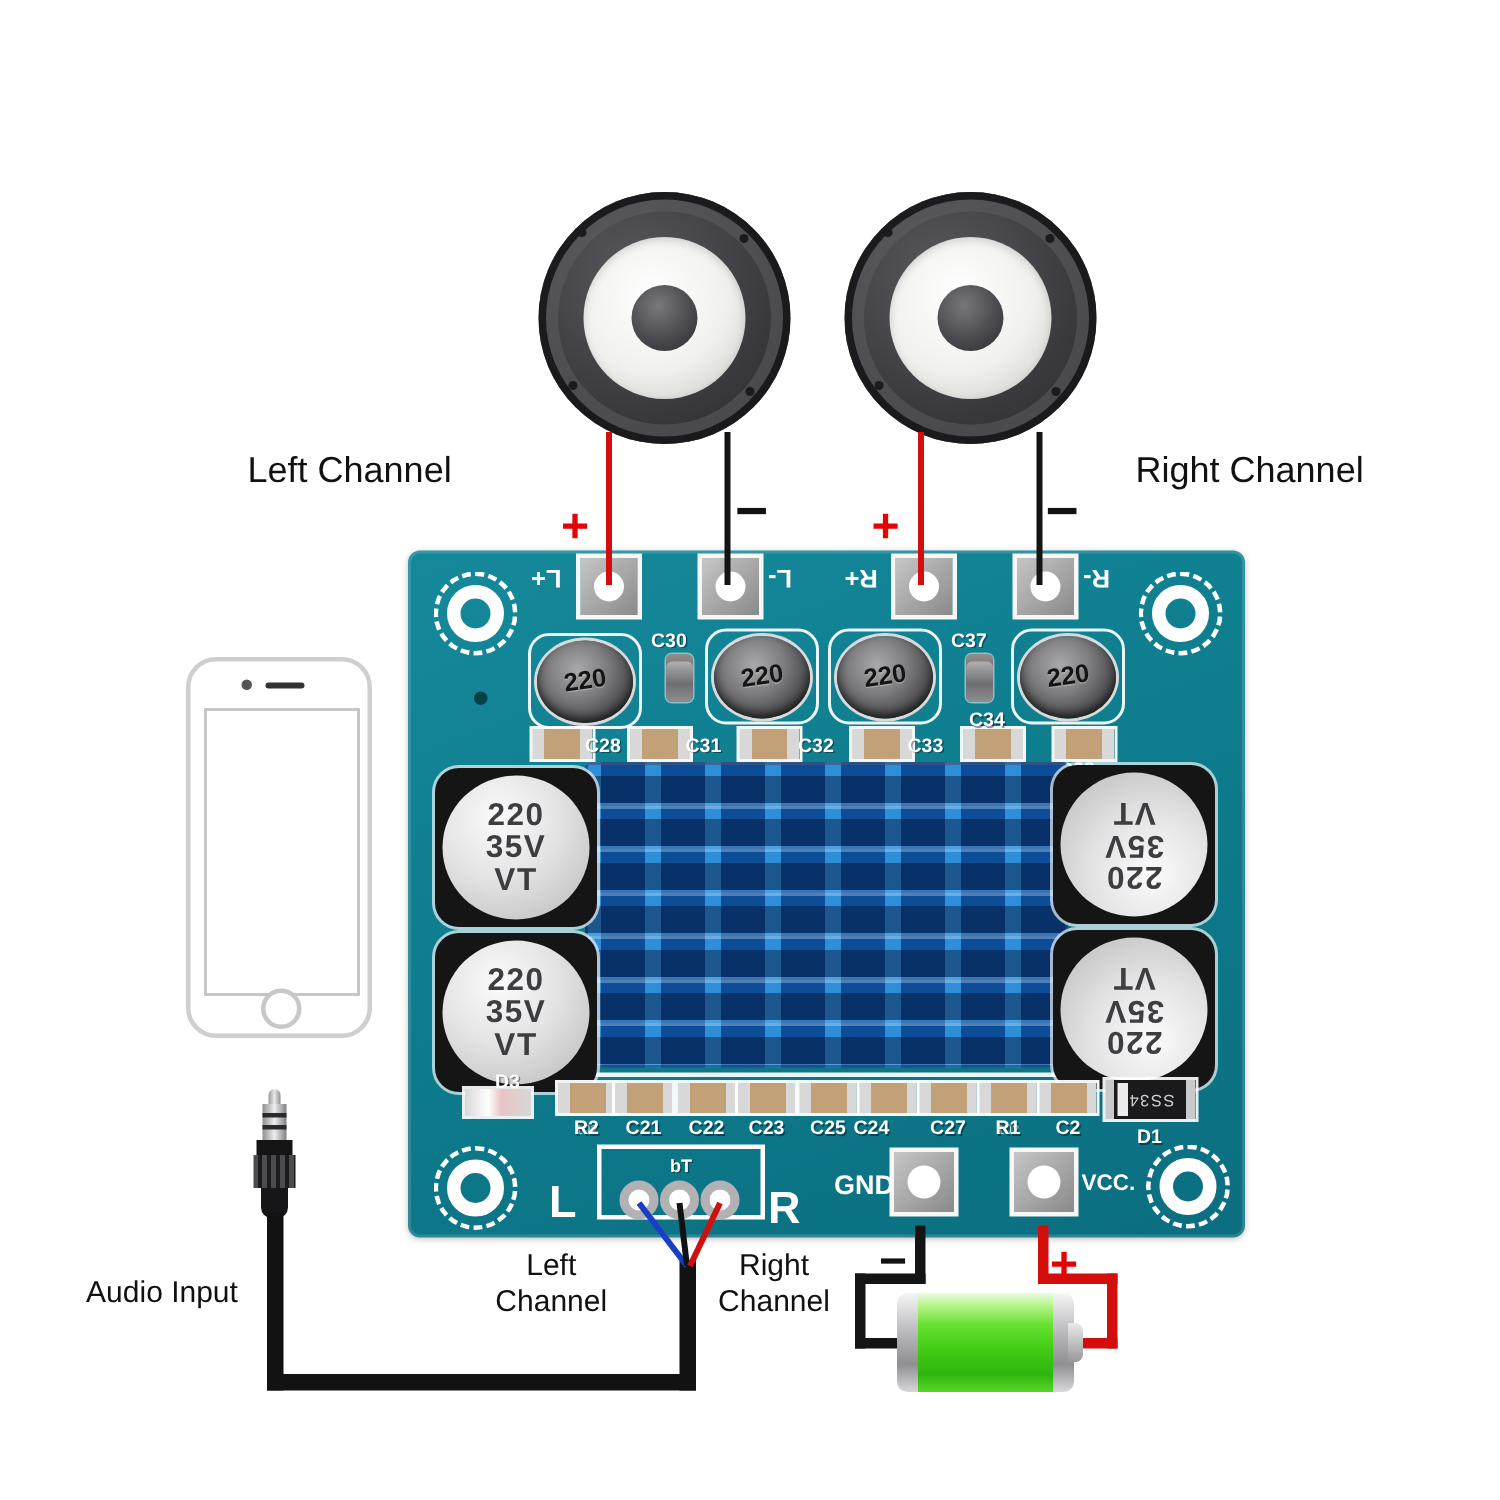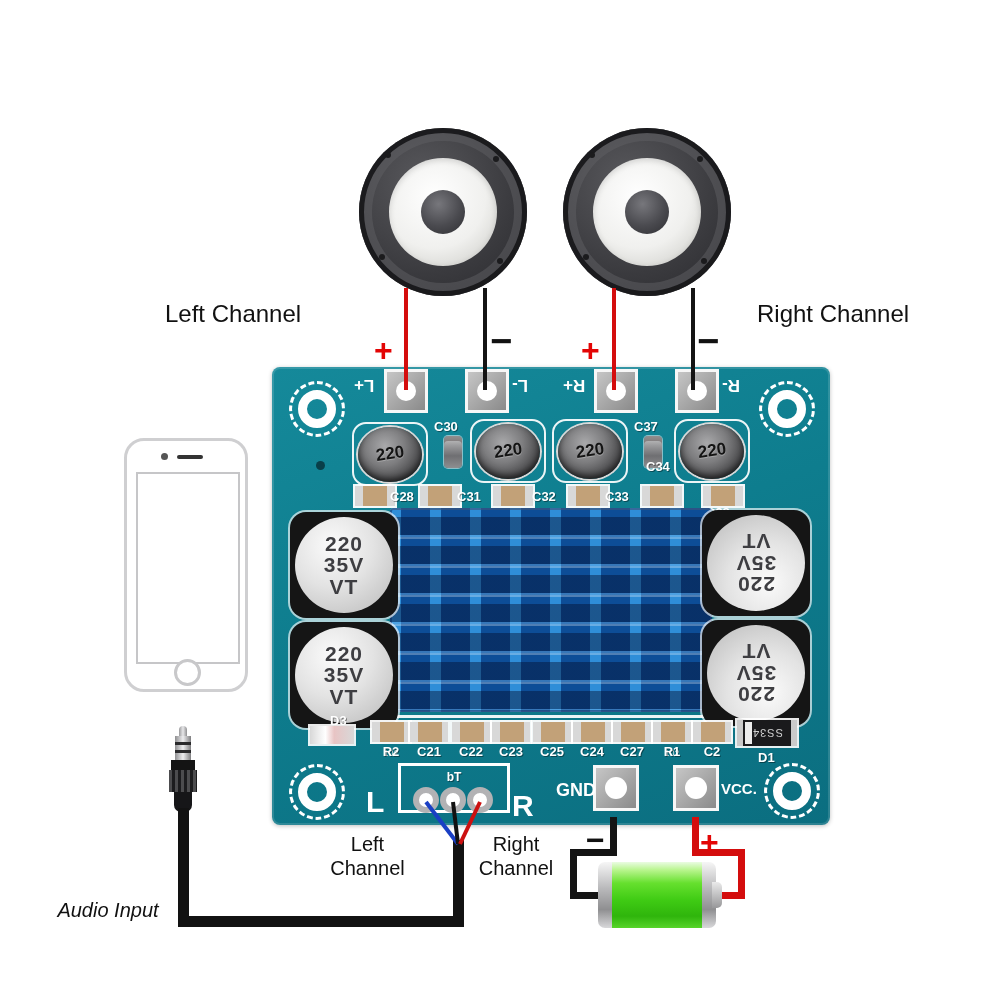--- a/index.html
+++ b/index.html
@@ -225,21 +225,21 @@
     <div class="smd" style="left:83px; top:119px;"></div>
     <div class="smd" style="left:148px; top:119px;"></div>
     <div class="smd" style="left:221px; top:119px;"></div>
     <div class="smd" style="left:296px; top:119px;"></div>
     <div class="smd" style="left:370px; top:119px;"></div>
     <div class="smd" style="left:431px; top:119px;"></div>
     <div class="clabel" style="left:118px; top:122px;">C28</div>
     <div class="clabel" style="left:185px; top:122px;">C31</div>
     <div class="clabel" style="left:260px; top:122px;">C32</div>
     <div class="clabel" style="left:333px; top:122px;">C33</div>
-    <div class="clabel" style="left:374px; top:92px;">C34</div>
+    <div class="clabel" style="left:374px; top:105px;">C34</div>
     <div class="clabel" style="left:434px; top:138px;">C38</div>
 
     <div class="heatsink"></div>
     <div class="hsline" style="left:113px; top:348px; width:330px; height:3px;"></div>
 
     <div class="bigcap" style="left:18px; top:145px;">
       <div class="base"></div>
       <div class="top">
           <span>220</span>
           <span>35V</span>
@@ -285,21 +285,21 @@
     <div class="smd" style="left:341px; top:355px; width:38px;"></div>
     <div class="smd" style="left:381px; top:355px; width:38px;">
         <span class="chipmark">102</span>
       </div>
     <div class="smd" style="left:421px; top:355px; width:38px;"></div>
     <div class="clabel" style="left:96px;  top:377px; width:46px; text-align:center;">R2</div>
     <div class="clabel" style="left:134px; top:377px; width:46px; text-align:center;">C21</div>
     <div class="clabel" style="left:176px; top:377px; width:46px; text-align:center;">C22</div>
     <div class="clabel" style="left:216px; top:377px; width:46px; text-align:center;">C23</div>
     <div class="clabel" style="left:257px; top:377px; width:46px; text-align:center;">C25</div>
-    <div class="clabel" style="left:297px; top:377px; width:46px; text-align:center;">C24</div>
+    <div class="clabel" style="left:297px; top:377px; width:46px; text-align:left;">C24</div>
     <div class="clabel" style="left:337px; top:377px; width:46px; text-align:center;">C27</div>
     <div class="clabel" style="left:377px; top:377px; width:46px; text-align:center;">R1</div>
     <div class="clabel" style="left:417px; top:377px; width:46px; text-align:center;">C2</div>
 
     <div class="diode" style="left:465px; top:353px;">
       <div class="band"></div>
         <span class="mark">SS34</span>
     </div>
     <div class="clabel" style="left:486px; top:383px;">D1</div>
 
@@ -338,21 +338,21 @@
 
   <div class="wire" style="left:178px; top:808px; width:11px; height:119px; background:#121212;"></div>
   <div class="wire" style="left:178px; top:916px; width:286px; height:11px; background:#121212;"></div>
   <div class="wire" style="left:453px; top:840px; width:11px; height:87px; background:#121212;"></div>
   <svg class="abs" style="left:408px; top:790px;" width="80" height="62">
     <line x1="18" y1="12" x2="50" y2="54" stroke="#1a3fc4" stroke-width="4"></line>
     <line x1="45" y1="12" x2="50" y2="54" stroke="#121212" stroke-width="4"></line>
     <line x1="72" y1="12" x2="52" y2="54" stroke="#cc1111" stroke-width="4"></line>
   </svg>
 
-  <div class="smalllabel" style="left:48px; top:898px; width:120px;font-style:italic;">Audio Input</div>
+  <div class="smalllabel" style="left:48px; top:850px; width:120px;">Audio Input</div>
   <div class="smalllabel" style="left:320px; top:832px; width:95px;">Left Channel</div>
   <div class="smalllabel" style="left:466px; top:832px; width:100px;">Right Channel</div>
 
   <div class="wire" style="left:610px; top:817px; width:7px; height:39px; background:#141414;"></div>
   <div class="wire" style="left:570px; top:849px; width:47px; height:7px; background:#141414;"></div>
   <div class="wire" style="left:570px; top:849px; width:7px; height:50px; background:#141414;"></div>
   <div class="wire" style="left:570px; top:892px; width:38px; height:7px; background:#141414;"></div>
   <div class="wire" style="left:692px; top:817px; width:7px; height:39px; background:#d40d0d;"></div>
   <div class="wire" style="left:692px; top:849px; width:53px; height:7px; background:#d40d0d;"></div>
   <div class="wire" style="left:738px; top:849px; width:7px; height:50px; background:#d40d0d;"></div>

